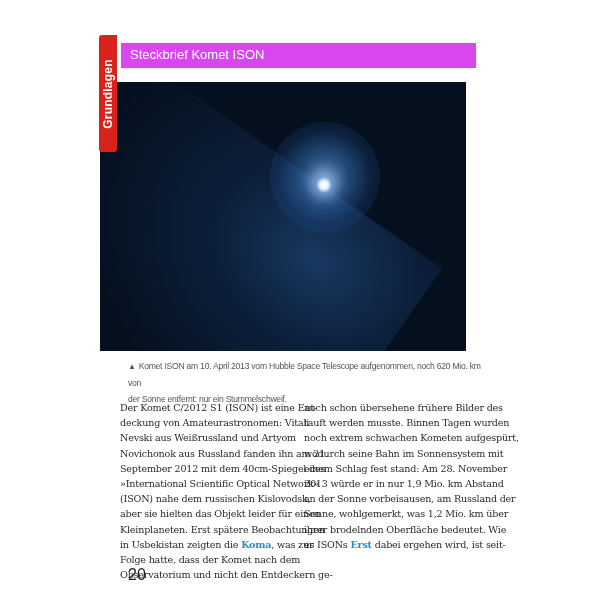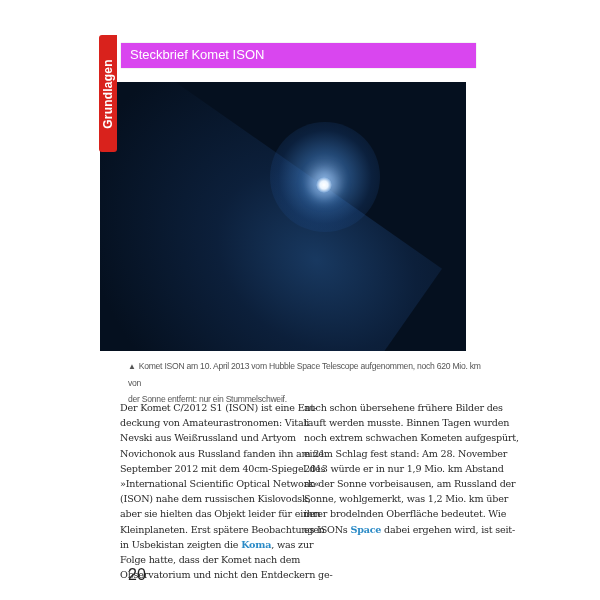--- a/index.html
+++ b/index.html
@@ -187,23 +187,24 @@
     <span class="line">Kleinplaneten. Erst spätere Beobachtungen</span>
     <span class="line"><span>in Usbekistan zeigten die </span><span class="glossary">Koma</span><span>, was zur</span></span>
     <span class="line">Folge hatte, dass der Komet nach dem</span>
     <span class="line">Observatorium und nicht den Entdeckern ge-</span>
   </div>
 
   <div class="col col-right">
     <span class="line">auch schon übersehene frühere Bilder des</span>
     <span class="line">tauft werden musste. Binnen Tagen wurden</span>
     <span class="line">noch extrem schwachen Kometen aufgespürt,</span>
+    <span class="line">wodurch seine Bahn im Sonnensystem mit</span>
     <span class="line">einem Schlag fest stand: Am 28. November</span>
     <span class="line">2013 würde er in nur 1,9 Mio. km Abstand</span>
     <span class="line">an der Sonne vorbeisausen, am Russland der</span>
     <span class="line">Sonne, wohlgemerkt, was 1,2 Mio. km über</span>
     <span class="line">ihrer brodelnden Oberfläche bedeutet. Wie</span>
-    <span class="line"><span>es ISONs </span><span class="glossary">Space</span><span> dabei ergehen wird, ist seit-</span></span>
+    <span class="line"><span>es ISONs </span><span class="glossary">Erst</span><span> dabei ergehen wird, ist seit-</span></span>
   </div>
 
   <div class="page-number">20</div>
 
 </div>
 
 </body></html>

